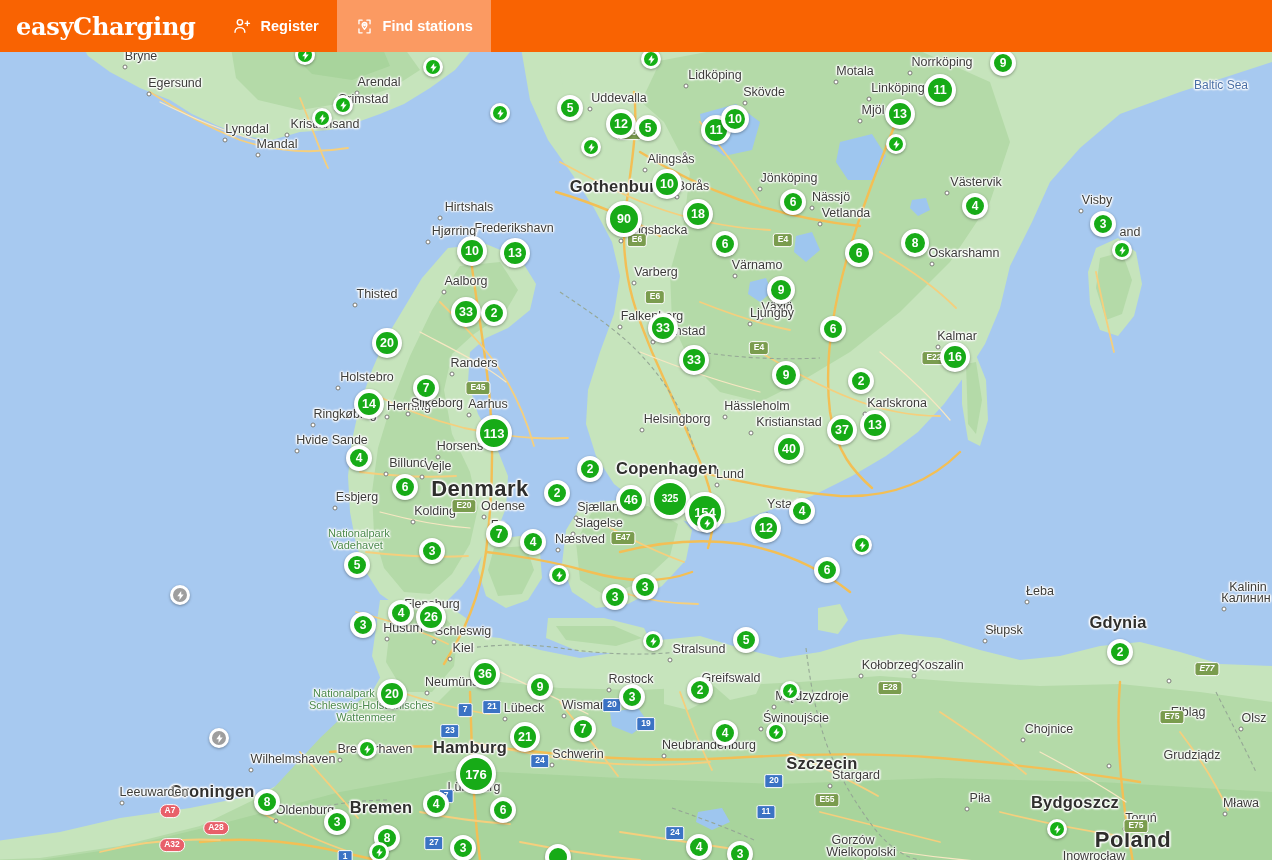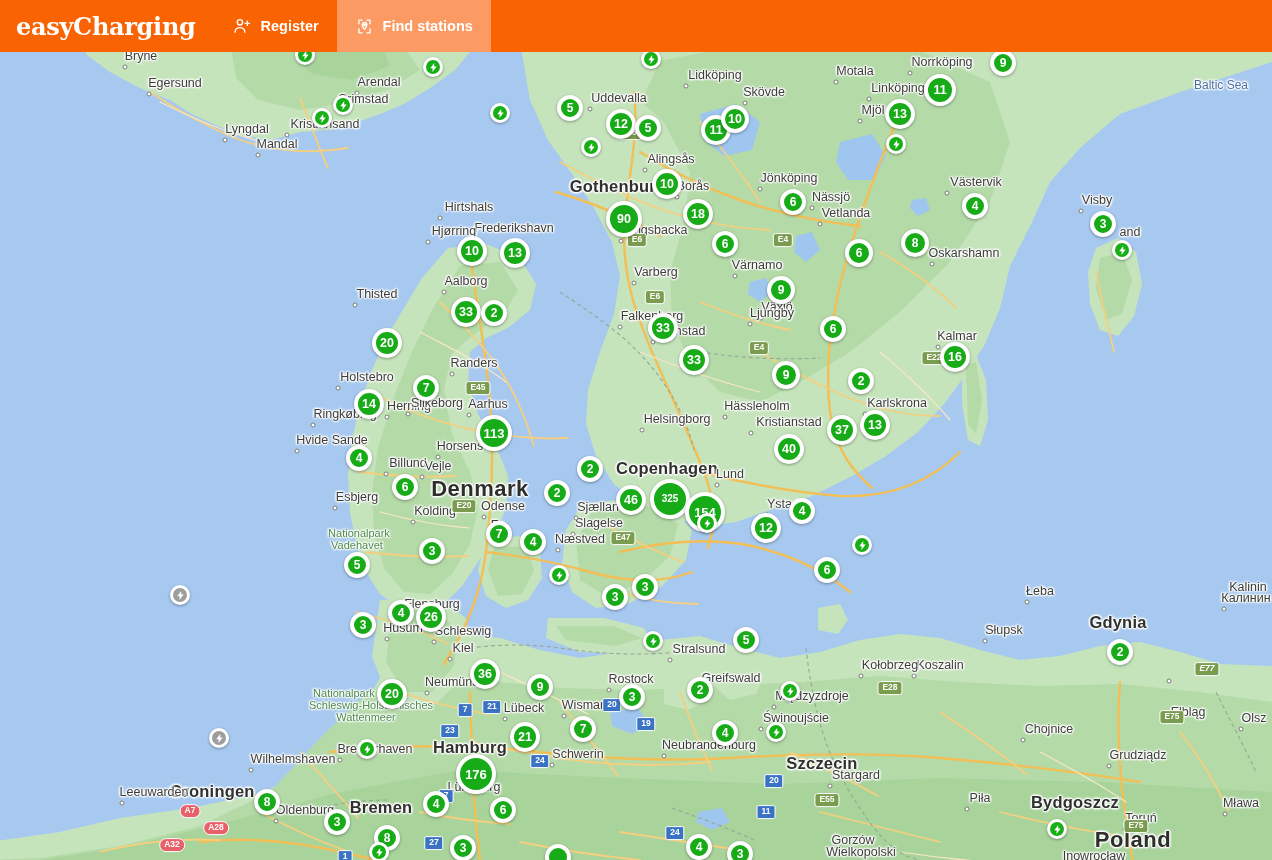--- a/index.html
+++ b/index.html
@@ -461,21 +461,21 @@
         <div class="mlabel city" style="left: 890px; top: 613px;">Kołobrzeg</div>
         <div class="citydot" style="left: 861.2px; top: 624px;"></div>
         <div class="mlabel city" style="left: 1004px; top: 578px;">Słupsk</div>
         <div class="citydot" style="left: 984.8px; top: 589px;"></div>
         <div class="mlabel city" style="left: 1040px; top: 539px;">Łeba</div>
         <div class="citydot" style="left: 1027.2px; top: 550px;"></div>
         <div class="mlabel city" style="left: 1188px; top: 618px; margin-top: 42px;">Elbląg</div>
         <div class="citydot" style="left: 1168.8px; top: 629px;"></div>
         <div class="mlabel city" style="left: 1049px; top: 677px;">Chojnice</div>
         <div class="citydot" style="left: 1023.4px; top: 688px;"></div>
-        <div class="mlabel city" style="left: 1138px; top: 703px;">Grudziądz</div>
+        <div class="mlabel city" style="left: 1192px; top: 703px;">Grudziądz</div>
         <div class="citydot" style="left: 1109.2px; top: 714px;"></div>
         <div class="mlabel city" style="left: 980px; top: 746px;">Piła</div>
         <div class="citydot" style="left: 967.2px; top: 757px;"></div>
         <div class="mlabel city" style="left: 1141px; top: 766px;">Toruń</div>
         <div class="citydot" style="left: 1125px; top: 777px;"></div>
         <div class="mlabel city" style="left: 1254px; top: 666px;">Olsz</div>
         <div class="citydot" style="left: 1241.2px; top: 677px;"></div>
         <div class="mlabel city" style="left: 1241px; top: 751px;">Mława</div>
         <div class="citydot" style="left: 1225px; top: 762px;"></div>
         <div class="mlabel city" style="left: 1248px; top: 535px;">Kalinin</div>
@@ -515,21 +515,21 @@
         <div class="shield blue" style="left: 450px; top: 679px;">23</div>
         <div class="shield blue" style="left: 540px; top: 709px;">24</div>
         <div class="shield blue" style="left: 646px; top: 672px;">19</div>
         <div class="shield blue" style="left: 612px; top: 653px;">20</div>
         <div class="shield blue" style="left: 434px; top: 791px;">27</div>
         <div class="shield blue" style="left: 675px; top: 781px;">24</div>
         <div class="shield blue" style="left: 766px; top: 760px;">11</div>
         <div class="shield blue" style="left: 774px; top: 729px;">20</div>
         <div class="shield blue" style="left: 345px; top: 805px;">1</div>
         <div class="shield blue" style="left: 446px; top: 744px;">7</div>
-        <div class="shield red" style="left: 190px; top: 759px;">A7</div>
+        <div class="shield red" style="left: 170px; top: 759px;">A7</div>
         <div class="shield red" style="left: 216px; top: 776px;">A28</div>
         <div class="shield red" style="left: 172px; top: 793px;">A32</div>
         <div class="marker" style="left: 1003px; top: 11px; width: 26px; height: 26px; font-size: 12px;">
           <span>9</span>
         </div>
         <div class="marker" style="left: 940px; top: 38px; width: 32px; height: 32px; font-size: 12.5px;">
           <span>11</span>
         </div>
         <div class="marker" style="left: 900px; top: 62px; width: 30px; height: 30px; font-size: 12.5px;">
           <span>13</span>

